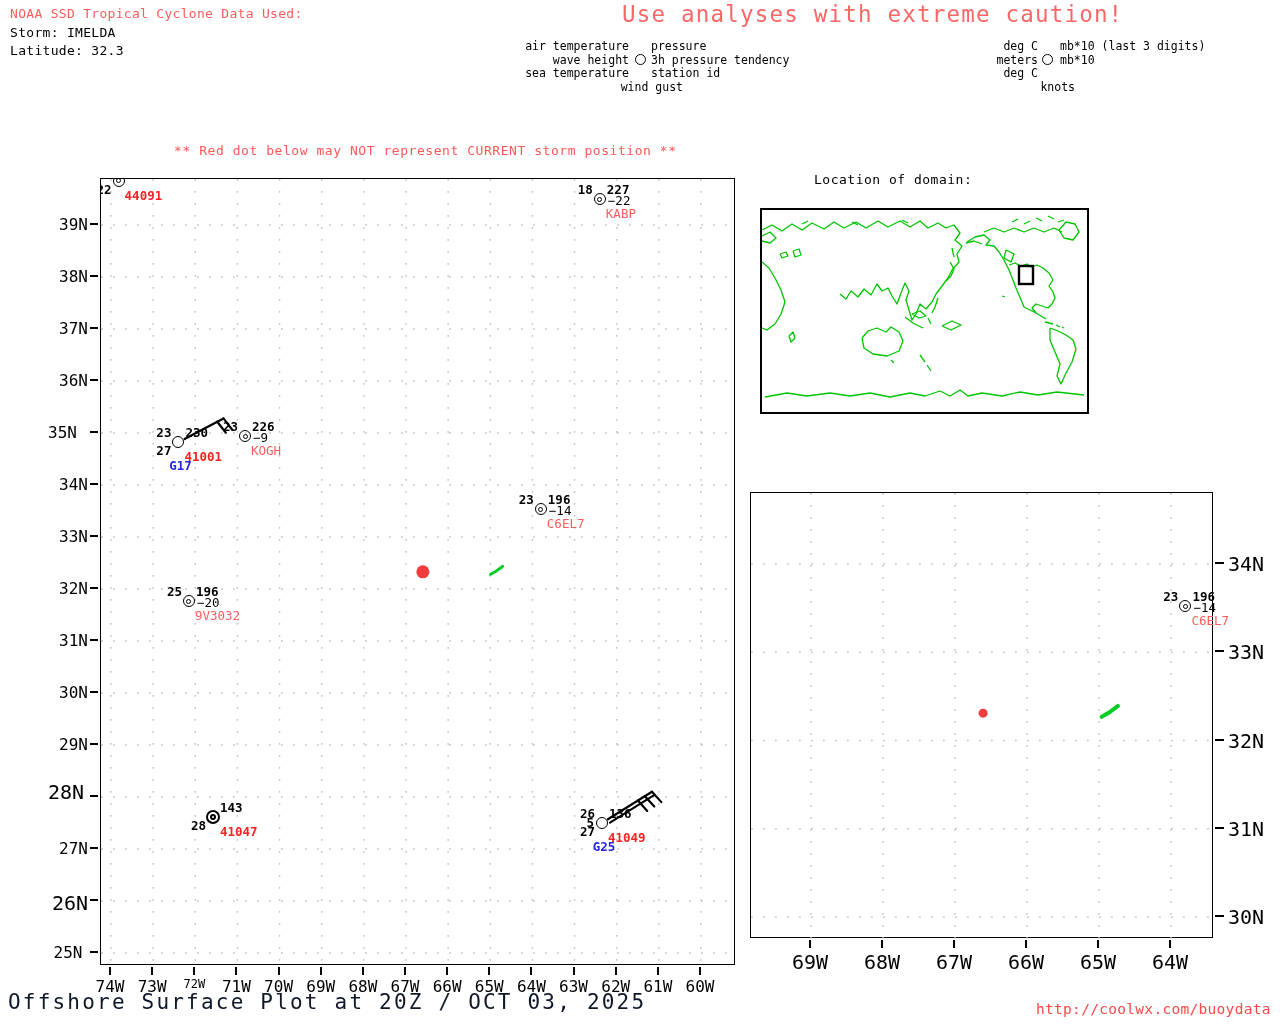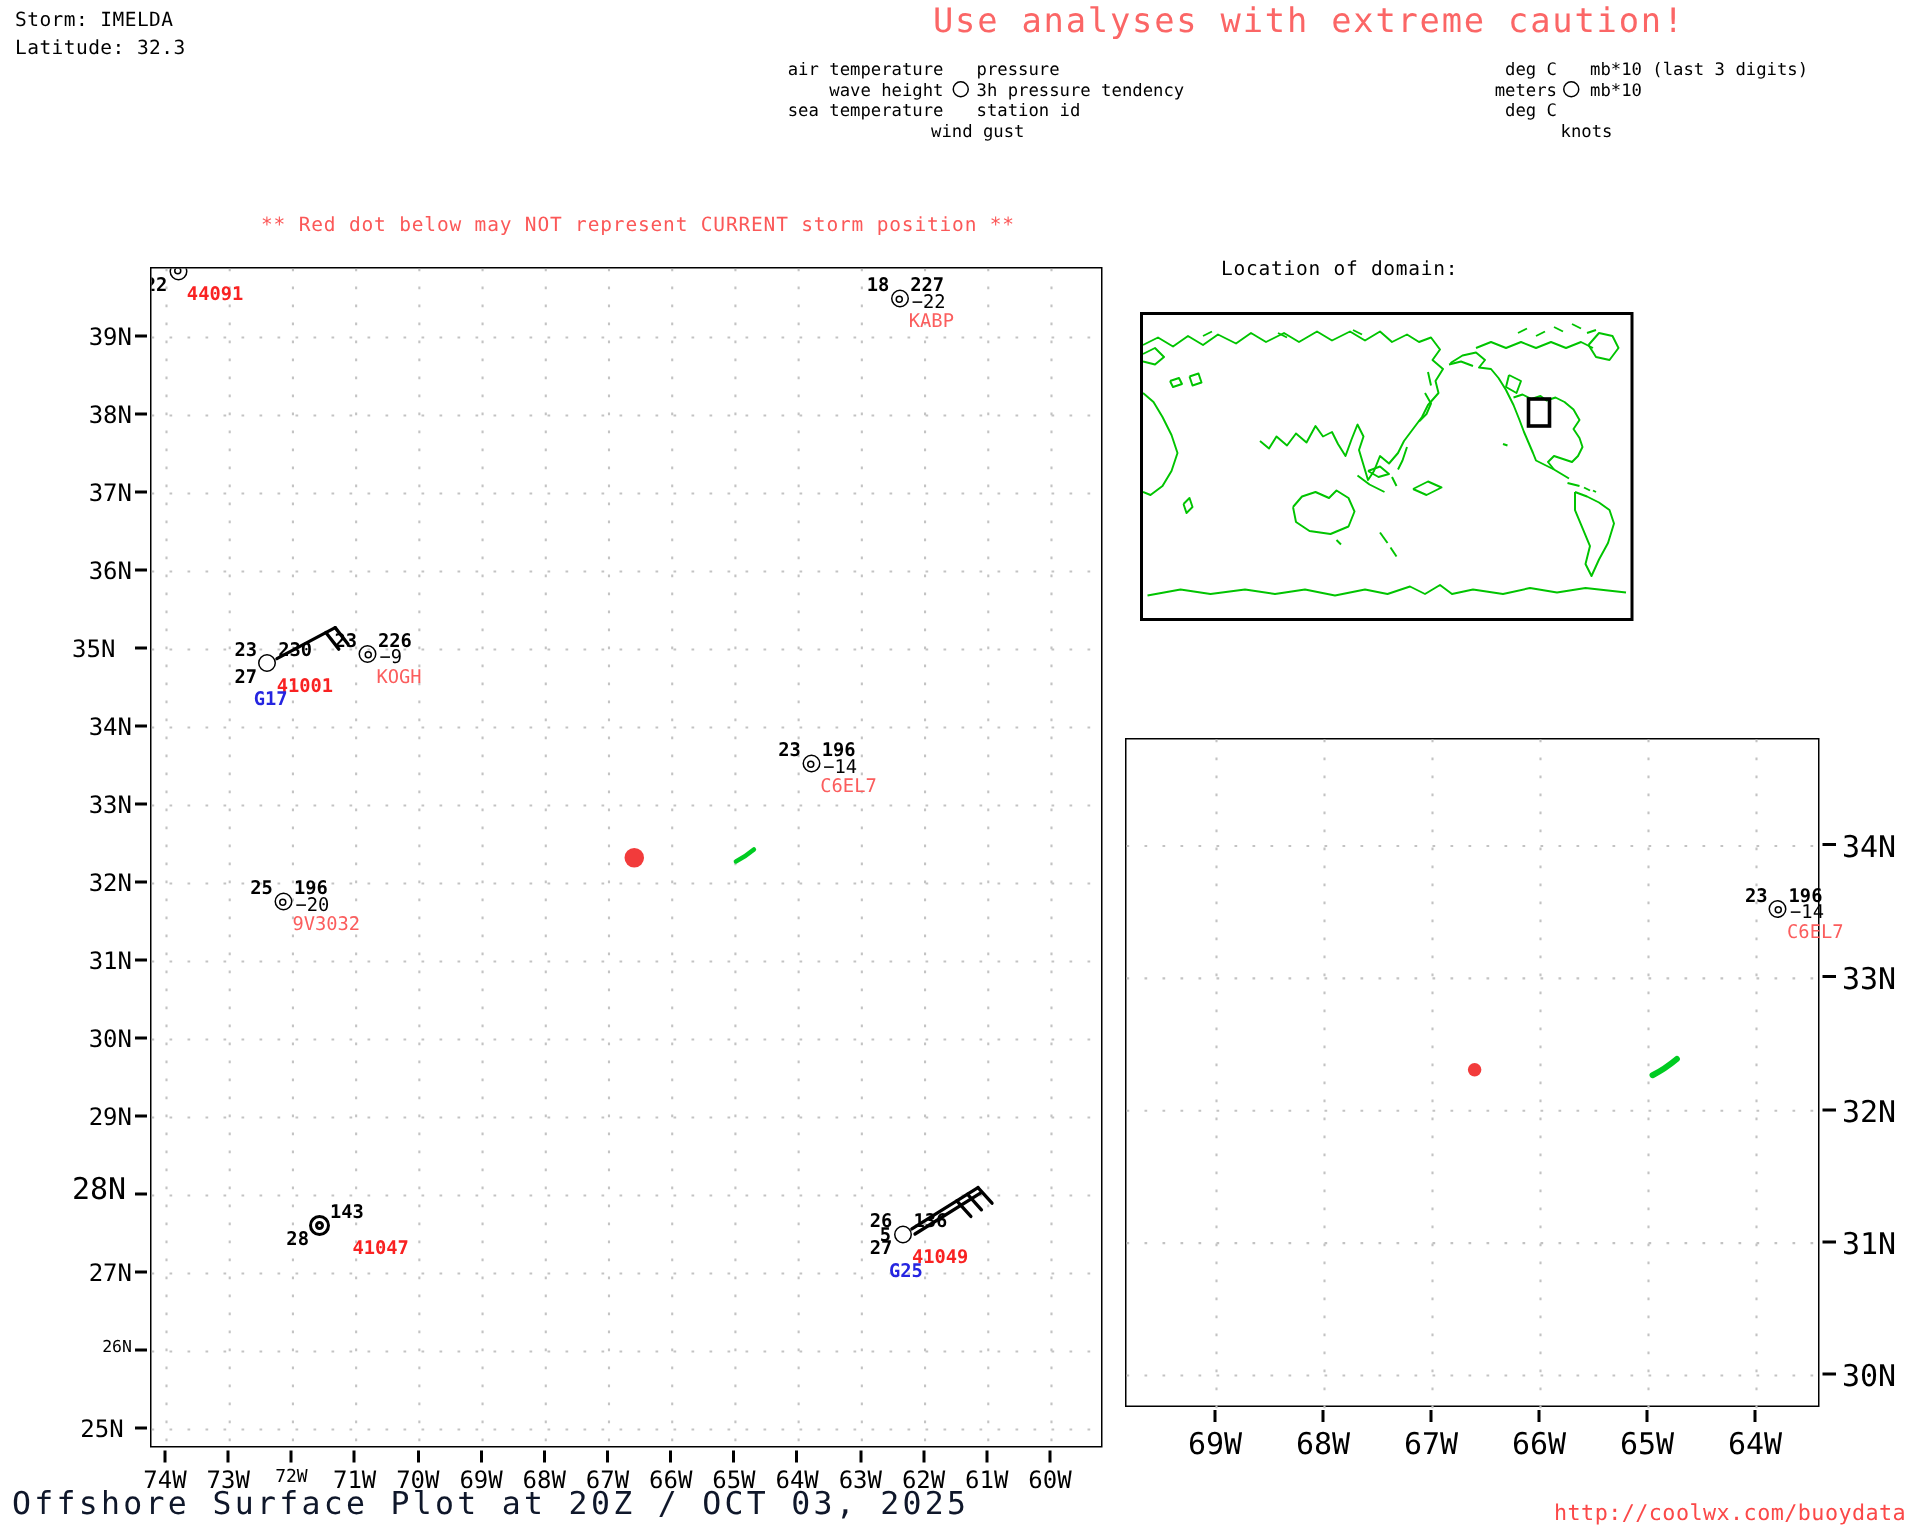--- a/index.html
+++ b/index.html
@@ -37,20 +37,21 @@
   .ftitle{left:8px;top:990px;font-size:21px;letter-spacing:2.2px;color:#0f172a}
   .furl{left:1036px;top:1001px;font-size:14.5px;color:#fb4848;text-decoration:none;letter-spacing:.3px}
   svg{display:block}
 </style>
 </head>
 <body>
 
 <div>
 
   <div class="abs hdr">
+    <div class="c-softred">NOAA SSD Tropical Cyclone Data Used:</div>
     <div>Storm: IMELDA</div>
     <div>Latitude: 32.3</div>
   </div>
 
   <div class="abs caution">Use analyses with extreme caution!</div>
 
   <div class="abs plegend">
     <div class="tr" style="left:0;top:0;width:110px">air temperature</div>
     <div class="tr" style="left:0;top:13.5px;width:110px">wave height</div>
     <div class="tr" style="left:0;top:27px;width:110px">sea temperature</div>
@@ -161,21 +162,21 @@
           <span class="st-air" style="right:7px;top:-16px">25</span>
           <span class="st-pres" style="left:7px;top:-16px">196</span>
           <span class="st-tend" style="left:8px;top:-5px">−20</span>
           <span class="st-id-ship" style="left:6px;top:8px">9V3032</span>
         </div>
         <div class="station" style="left: 111.984px; top: 637.76px;">
           <span class="circ" style="left:-7px;top:-7px;width:14px;height:14px;border-width:2.3px"></span>
           <span class="circ" style="left:-3px;top:-3px;width:6px;height:6px;border-width:2px"></span>
           <span class="st-sea" style="right:7px;top:2px">28</span>
           <span class="st-pres" style="left:7px;top:-16px">143</span>
-          <span class="st-id-buoy" style="left:22px;top:8px">41047</span>
+          <span class="st-id-buoy" style="left:7px;top:8px">41047</span>
         </div>
         <div class="station" style="left: 500.954px; top: 644px;">
           <span class="circ" style="left:-6px;top:-6px;width:12px;height:12px;border-width:1.4px"></span>
           <span class="st-air" style="right:7px;top:-16px">26</span>
           <span class="st-wave" style="right:8px;top:-7px">5</span>
           <span class="st-sea" style="right:7px;top:2px">27</span>
           <span class="st-pres" style="left:7px;top:-16px">136</span>
           <span class="st-id-buoy" style="left:6px;top:8px">41049</span>
           <span class="st-gust" style="left:2px;top:17px;transform:translateX(-50%)">G25</span>
         </div>
@@ -230,21 +231,21 @@
       <div class="ticklab" style="left:-52px;top:453px;width:40px;text-align:right;font-size:16px">31N</div>
       <div class="tick" style="left:-10px;top:513px;width:8px;height:2px"></div>
       <div class="ticklab" style="left:-52px;top:505px;width:40px;text-align:right;font-size:16px">30N</div>
       <div class="tick" style="left:-10px;top:565px;width:8px;height:2px"></div>
       <div class="ticklab" style="left:-52px;top:557px;width:40px;text-align:right;font-size:16px">29N</div>
       <div class="tick" style="left:-10px;top:617px;width:8px;height:2px"></div>
       <div class="ticklab" style="left:-52px;top:602px;width:40px;text-align:left;font-size:20px">28N</div>
       <div class="tick" style="left:-10px;top:669px;width:8px;height:2px"></div>
       <div class="ticklab" style="left:-52px;top:661px;width:40px;text-align:right;font-size:16px">27N</div>
       <div class="tick" style="left:-10px;top:721px;width:8px;height:2px"></div>
-      <div class="ticklab" style="left:-52px;top:713px;width:40px;text-align:right;font-size:11px">26N</div>
+      <div class="ticklab" style="left:-52px;top:713px;width:40px;text-align:right;font-size:20px">26N</div>
       <div class="tick" style="left:-10px;top:773px;width:8px;height:2px"></div>
       <div class="ticklab" style="left:-52px;top:765px;width:40px;text-align:center;font-size:16px">25N</div>
     </div>
 
   <div class="abs inset-title">Location of domain:</div>
   <div class="abs inset">
     <svg viewBox="0 0 325 202" width="325" height="202">
       <g fill="none" stroke="#00c400" stroke-width="1.3" stroke-linejoin="round">
         <polyline points="3,187 25,183 45,186 68,183 88,186 108,183 128,187 148,183 163,186 178,181 188,186 198,180 206,186 220,183 240,186 258,182 276,185 295,182 322,185"></polyline>
         <polyline points="0,20 10,15 20,21 30,14 40,20 50,13 62,19 72,12 82,18 94,12 104,18 116,11 126,17 138,11 148,17 158,11 166,18 176,13 184,18 192,15 198,23 193,30 200,36 195,44 197,52 190,60 186,68 180,76 174,84 170,92 164,99 158,94 154,104 150,110 147,100 144,90 147,81 143,73 139,83 135,94 130,86 126,78 120,81 115,74 109,85 102,79 96,87 89,81 84,89 78,84"></polyline>

